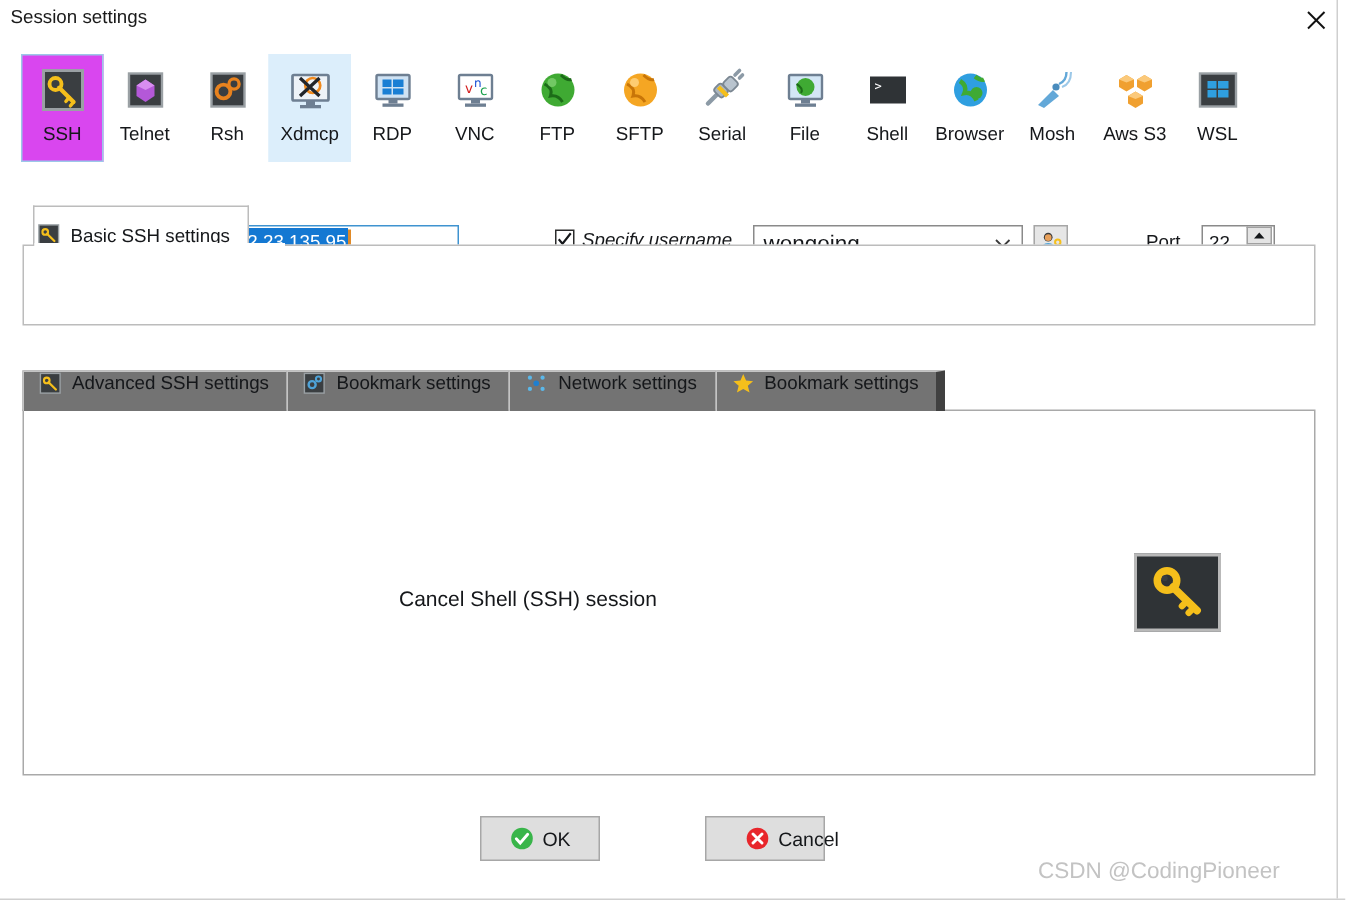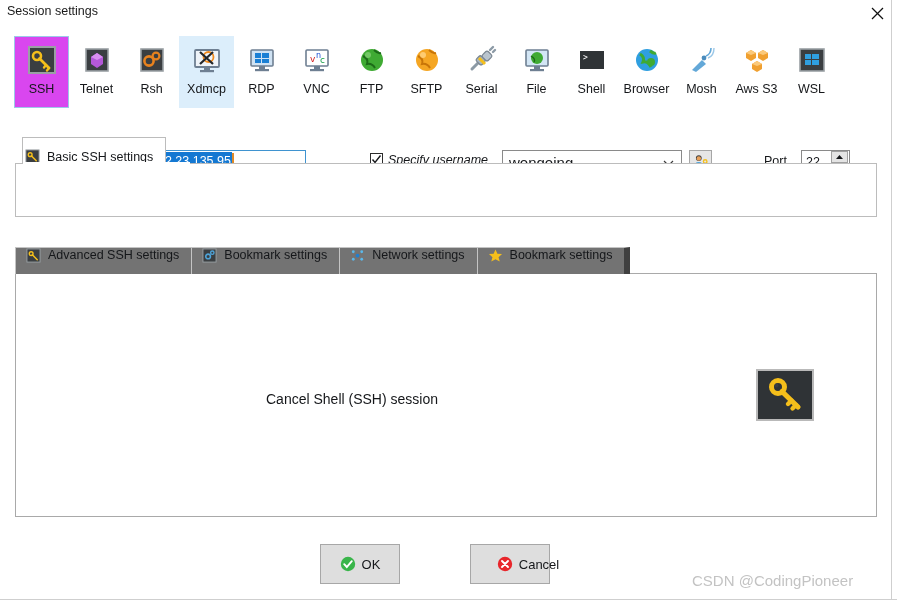--- a/index.html
+++ b/index.html
@@ -217,21 +217,21 @@
     position: absolute; left: 740px; top: 95px;
     width: 58px; height: 52px;
     border: 2px solid #b9b9b9;
     background: #2f3336;
     display: flex; align-items: center; justify-content: center;
   }
 
   
   .btn {
     position: absolute; top: 544px;
-    height: 40px;
+    height: 30px;
     background: #dedede;
     border: 1px solid #a7a7a7;
     display: flex; align-items: center; justify-content: center;
     cursor: pointer;
   }
   .btn .bico { width: 16px; height: 16px; margin-right: 6px; }
   .btn .blbl { font-size: 13px; color: #15171a; }
   .btn-ok { left: 320px; width: 80px; }
   .btn-cancel { left: 470px; width: 80px; padding-left: 36px; }
 

